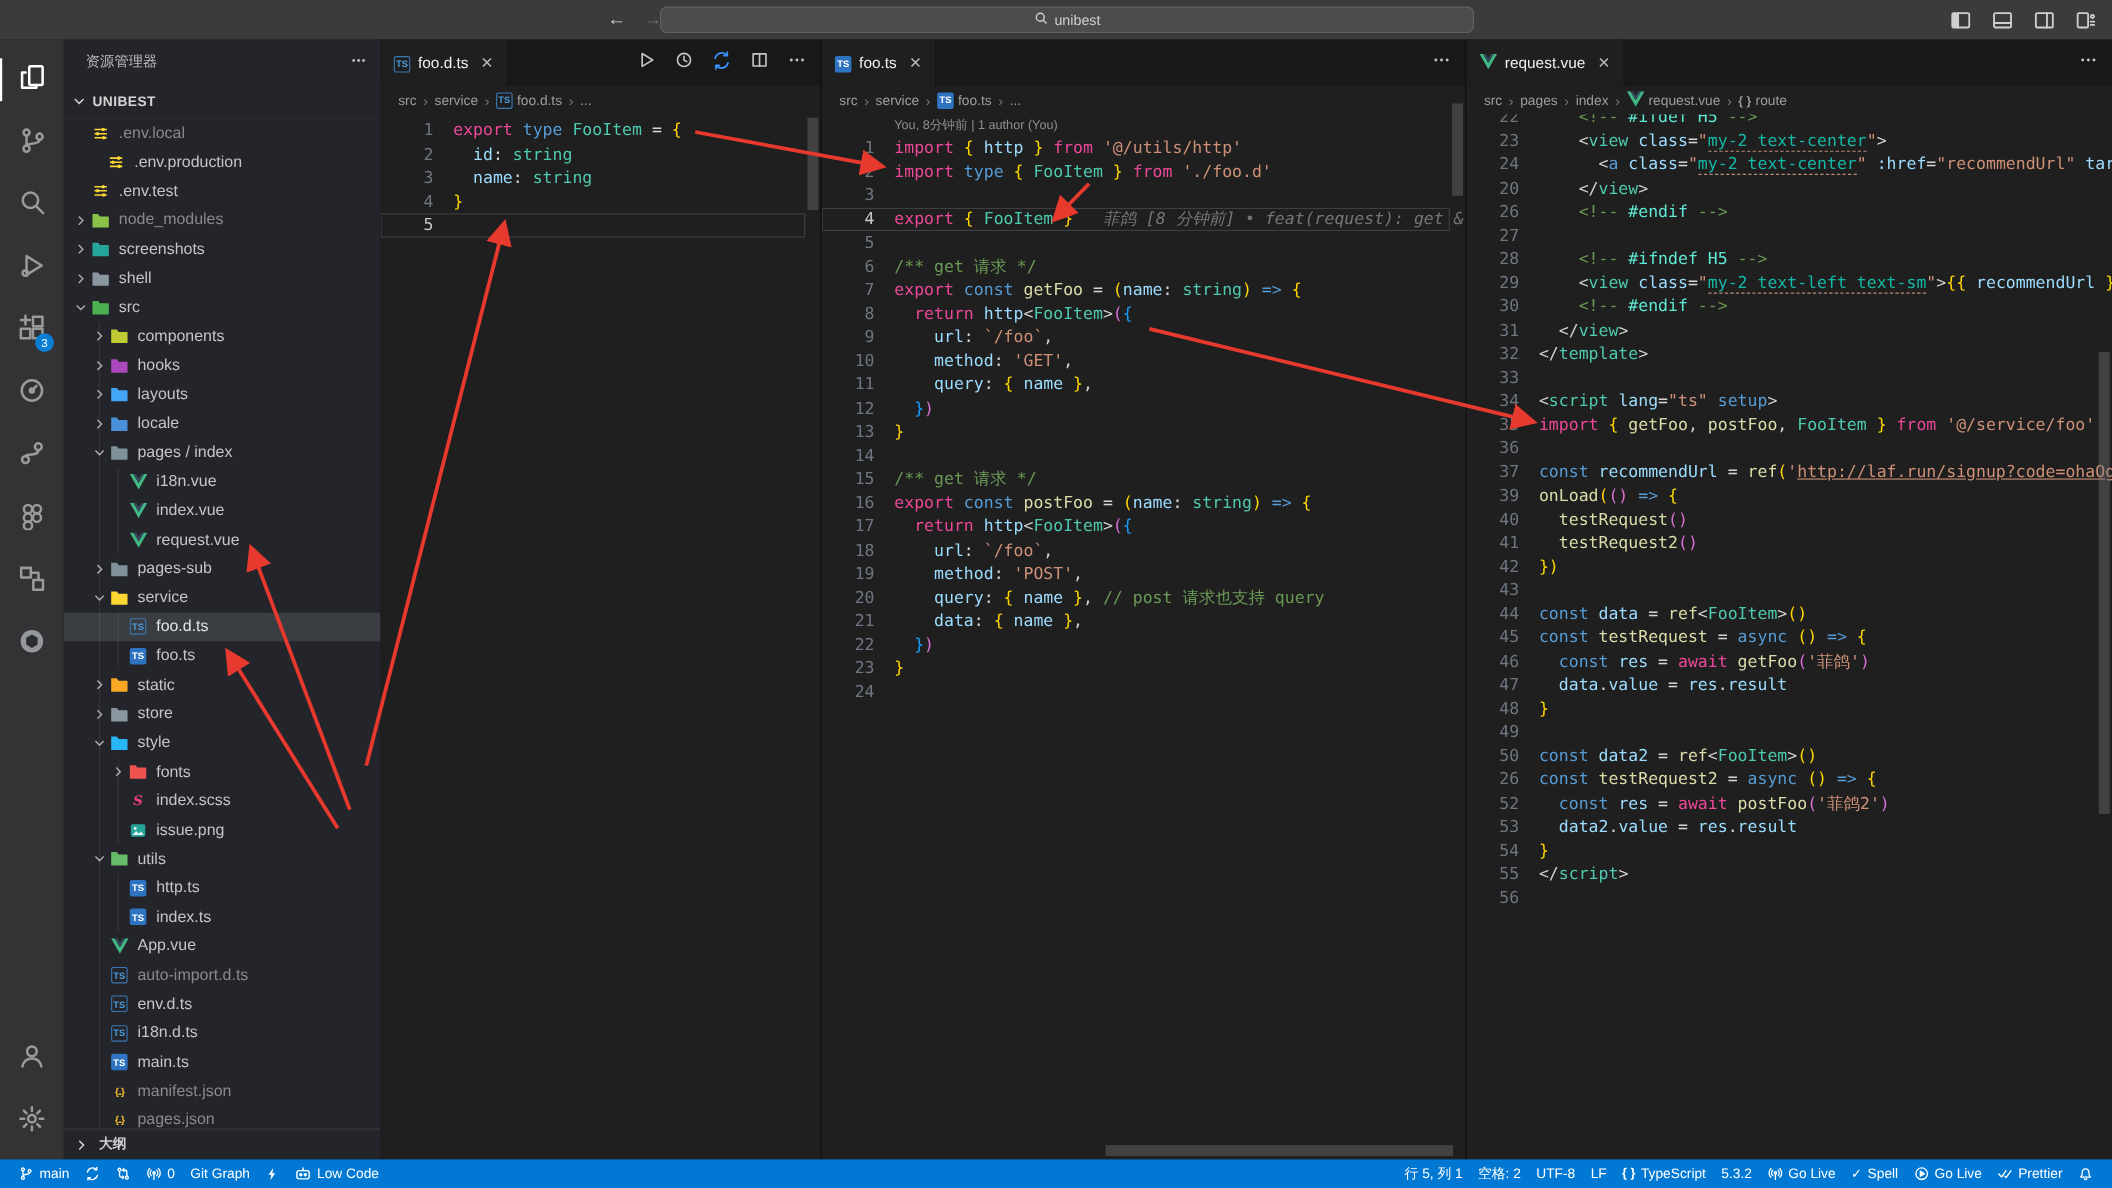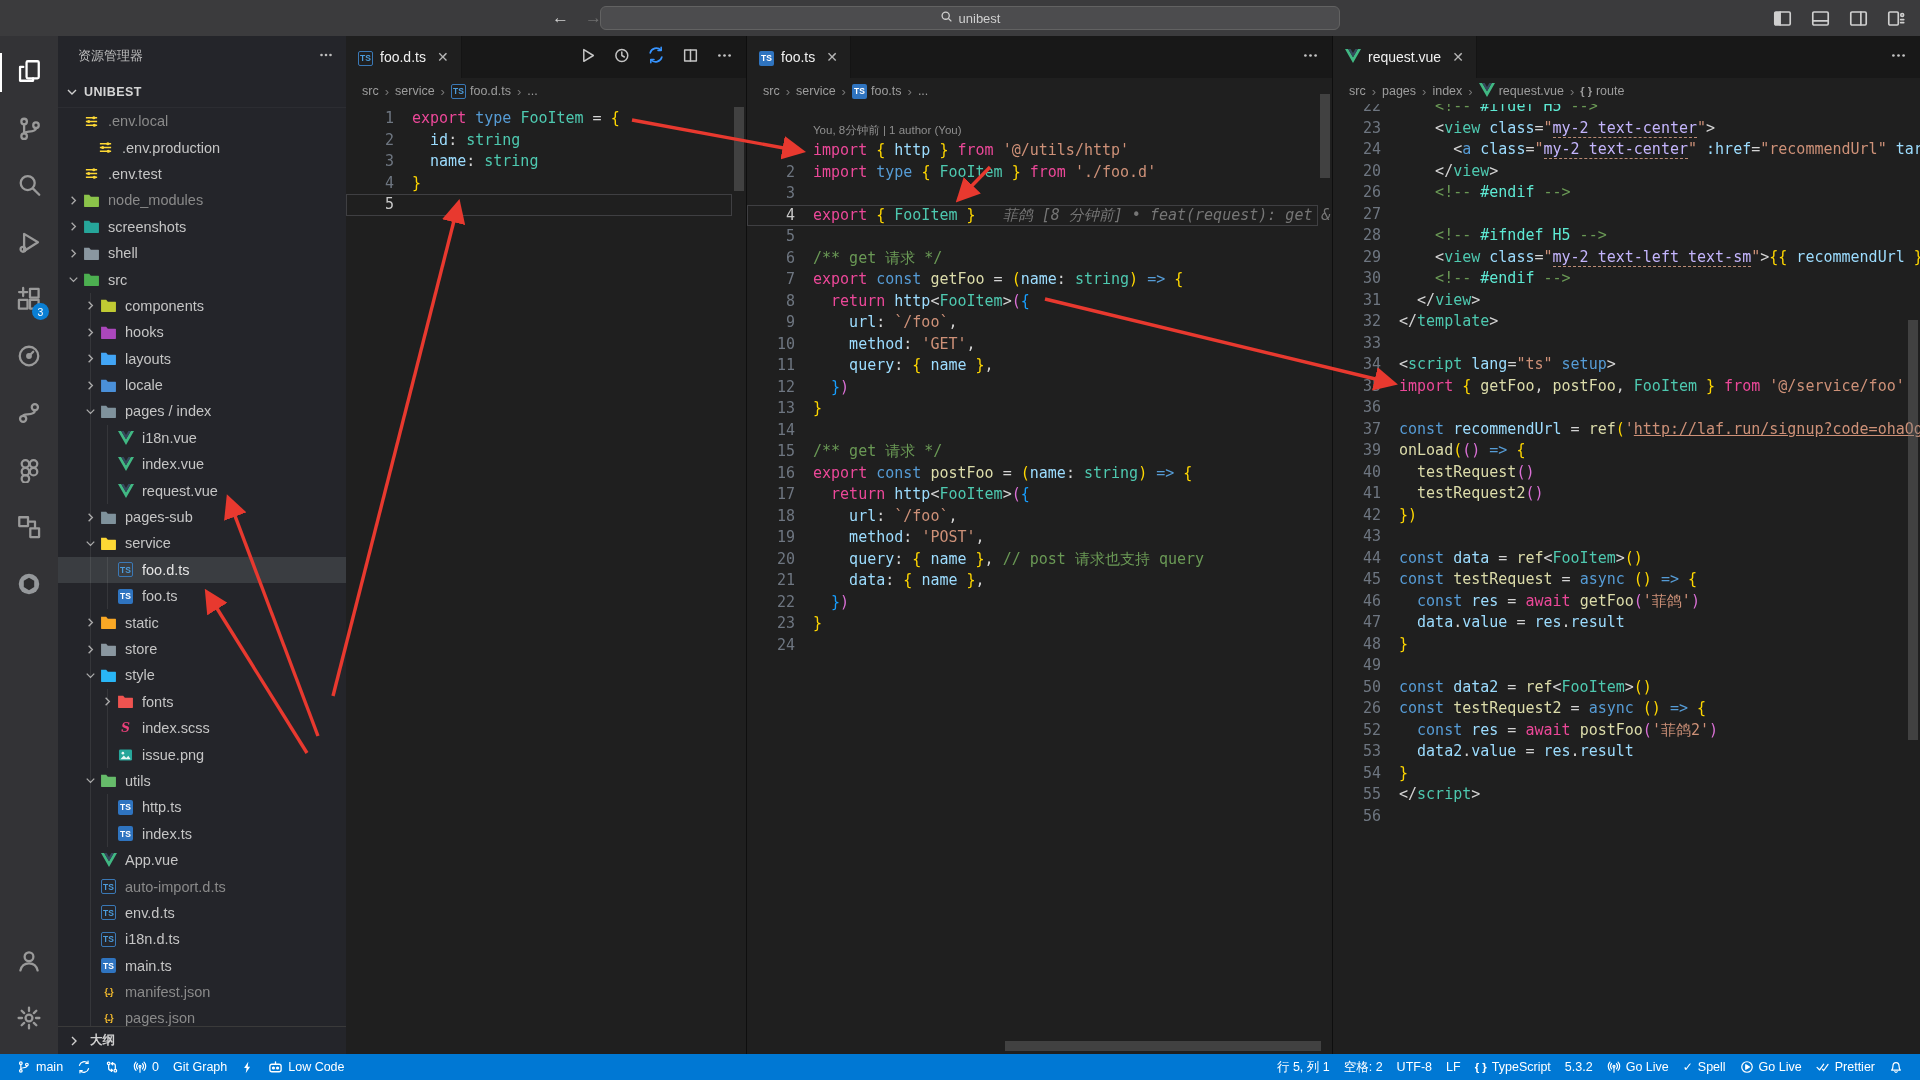--- a/index.html
+++ b/index.html
@@ -66,21 +66,21 @@
   .codelens{height:20px;line-height:20px;padding-left:66px;color:#8f8f8f;font-size:11.5px;
       font-family:"Liberation Sans","DejaVu Sans",sans-serif;}
   .line{display:flex;height:21.5px;white-space:pre;position:relative;}
   .line.cur::after{content:"";position:absolute;left:0;right:14px;top:0;bottom:0;border:1px solid #3f3f42;pointer-events:none;}
   .ln{width:48px;flex:none;text-align:right;color:#6e7681;}
   .line.cur .ln{color:#c8c8c8;}
   .lc{padding-left:18px;flex:none;}
   .tk-k{color:#ec4899;}.tk-d{color:#569CD6;}.tk-f{color:#DCDCAA;}.tk-v{color:#9CDCFE;}
   .tk-t{color:#4EC9B0;}.tk-s{color:#CE9178;}.tk-c{color:#6A9955;}.tk-cd{color:#5eead4;}
   .tk-p{color:#D4D4D4;}.tk-b1{color:#FFD700;}.tk-b2{color:#DA70D6;}.tk-b3{color:#179FFF;}
-  .tk-u{color:#c4b5fd;border-bottom:1px dashed rgba(214,157,133,.85);}
+  .tk-u{color:#14b8a6;border-bottom:1px dashed rgba(214,157,133,.85);}
   .tk-lnk{color:#CE9178;text-decoration:underline;}
   .tk-blame{color:#767676;font-style:italic;}
   .vsb{position:absolute;right:2px;width:10px;background:rgba(121,121,121,0.38);}
   .hsb{position:absolute;bottom:3px;height:10px;background:rgba(121,121,121,0.38);}
   
   .statusbar{position:absolute;left:0;right:0;bottom:0;height:26px;background:#0078d4;color:#fff;display:flex;
       align-items:center;font-size:12.5px;padding:0 10px;}
   .sb-item{display:flex;align-items:center;gap:5px;padding:0 7px;height:100%;}
   .sb-right{margin-left:auto;display:flex;align-items:center;}
   
@@ -753,21 +753,21 @@
             <span class="bc-seg">
               <span class="fic" style="margin:0"><span class="ts-badge">TS</span></span>
               <span>foo.ts</span>
             </span>
             <span class="sep">›</span>
             <span class="bc-seg">
               <span>...</span>
             </span>
           </div>
           <div class="codewrap">
-            <div class="codebody" style="margin-top:16px">
+            <div class="codebody" style="margin-top:0px">
               <div class="codelens">You, 8分钟前 | 1 author (You)</div>
               <div class="line"><span class="ln">1</span><span class="lc"><span class="tk-k">import </span><span class="tk-b1">{ </span><span class="tk-v">http</span><span class="tk-b1"> }</span><span class="tk-k"> from </span><span class="tk-s">'@/utils/http'</span></span></div>
               <div class="line"><span class="ln">2</span><span class="lc"><span class="tk-k">import </span><span class="tk-d">type </span><span class="tk-b1">{ </span><span class="tk-t">FooItem</span><span class="tk-b1"> }</span><span class="tk-k"> from </span><span class="tk-s">'./foo.d'</span></span></div>
               <div class="line"><span class="ln">3</span><span class="lc"></span></div>
               <div class="line cur"><span class="ln">4</span><span class="lc"><span class="tk-k">export </span><span class="tk-b1">{ </span><span class="tk-t">FooItem</span><span class="tk-b1"> }</span><span class="tk-blame">   菲鸽 [8 分钟前] • feat(request): get &amp;</span></span></div>
               <div class="line"><span class="ln">5</span><span class="lc"></span></div>
               <div class="line"><span class="ln">6</span><span class="lc"><span class="tk-c">/** get 请求 */</span></span></div>
               <div class="line"><span class="ln">7</span><span class="lc"><span class="tk-k">export </span><span class="tk-d">const </span><span class="tk-f">getFoo</span><span class="tk-p"> = </span><span class="tk-b1">(</span><span class="tk-v">name</span><span class="tk-p">: </span><span class="tk-t">string</span><span class="tk-b1">)</span><span class="tk-d"> =&gt; </span><span class="tk-b1">{</span></span></div>
               <div class="line"><span class="ln">8</span><span class="lc"><span class="tk-k">  return </span><span class="tk-v">http</span><span class="tk-p">&lt;</span><span class="tk-t">FooItem</span><span class="tk-p">&gt;</span><span class="tk-b2">(</span><span class="tk-b3">{</span></span></div>
               <div class="line"><span class="ln">9</span><span class="lc"><span class="tk-v">    url</span><span class="tk-p">: </span><span class="tk-s">`/foo`</span><span class="tk-p">,</span></span></div>

